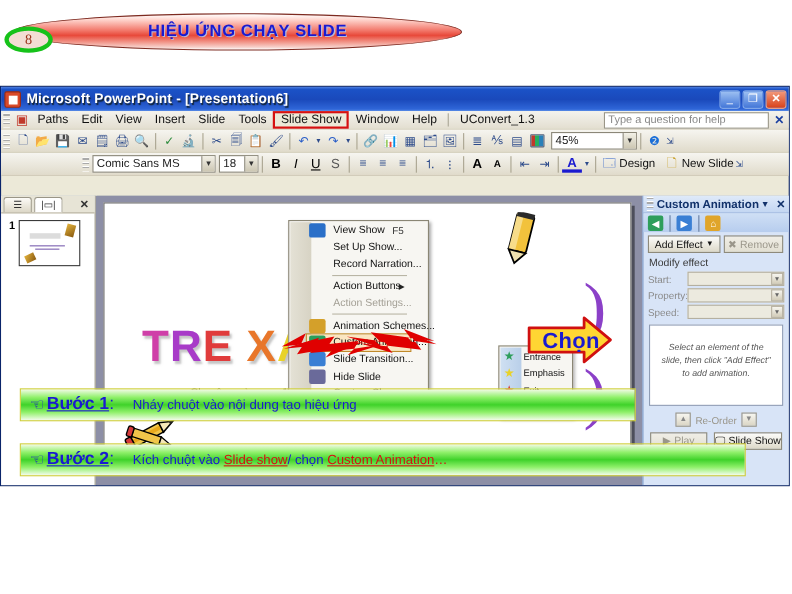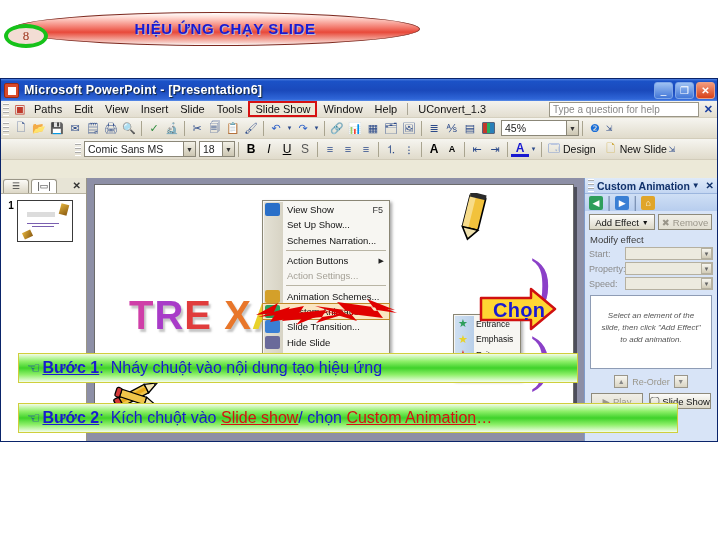--- a/index.html
+++ b/index.html
@@ -151,21 +151,21 @@
             align-items:center; justify-content:center; font-size:7px; color:#888; }
   .reolab { font-size:9px; color:#9a968a; font-family:"Liberation Sans",sans-serif; }
   .tp-bottom { display:flex; align-items:center; gap:6px; padding:3px 6px; }
   .chkrow { display:flex; align-items:center; gap:4px; padding:2px 8px; }
   .chkbox { width:11px; height:11px; background:#fff; border:1px solid #7f8a9c; }
   .chklab { font-size:9px; color:#222; font-family:"Liberation Sans",sans-serif; }
 
   
   .dropdown { position:absolute; left:261px; top:121px; width:128px;
               background:#f7f6f2; border:1px solid #8a8675; box-shadow:2px 2px 3px rgba(0,0,0,.35);
-              z-index:30; padding:1px 0; }
+              z-index:30; padding:1px 16px; }
   .dd-gutter { position:absolute; left:1px; top:1px; bottom:1px; width:19px;
                background:linear-gradient(to right,#e4e1d5,#d7d3c4); }
   .dd-item { position:relative; height:15.3px; display:flex; align-items:center;
              padding-left:24px; font-size:9.5px; color:#111; white-space:nowrap;
              font-family:"Liberation Sans",sans-serif; }
   .dd-item.dim { color:#a4a096;text-align:center; }
   .dd-item .acc { position:absolute; right:6px; font-size:9px; color:#333; }
   .dd-item .sub { position:absolute; right:5px; font-size:7px; color:#222; }
   .dd-ico { position:absolute; left:2px; width:15px; height:13px; border-radius:2px; }
   .dd-sep { height:1px; background:#b9b5a5; margin:2px 3px 2px 23px; }
@@ -190,21 +190,21 @@
   
   .stepbox { position:absolute; z-index:40; border:1px solid #cfcf3c;
              background: linear-gradient(to bottom,#f2fbe6 0%, #8ff06a 26%, #3fd22a 50%, #8ff06a 74%, #f4fcec 100%);
              display:flex; align-items:center; padding:0 8px; }
   .step1 { left:18px; top:353px; width:560px; height:30px; }
   .step2 { left:18px; top:403px; width:660px; height:30px; }
   .hand { font-size:15px; color:#1a1ad0; margin-right:2px; }
   .sstep { font-size:16px; font-weight:bold; color:#1a1ad0;
            text-decoration:underline; font-family:"Liberation Sans",sans-serif; }
   .scolon { font-size:16px; color:#1a1ad0; font-family:"Liberation Sans",sans-serif; }
-  .sbody { font-size:16px; color:#1a1ad0; margin-left:7px; font-family:"Liberation Sans",sans-serif; }
+  .sbody { font-size:12px; color:#1a1ad0; margin-left:17px; font-family:"Liberation Sans",sans-serif; }
   .sred { color:#d41212; text-decoration:underline; }
   .sdots { color:#d41212; }
 </style>
 </head>
 <body>
 
 <div id="root">
 
   <div class="banner-wrap">
     <div class="banner-pill"></div>
@@ -449,21 +449,21 @@
       <div id="ddlist">
           <div class="dd-item">
             <span class="dd-ico" style="background: rgb(42, 111, 200);"></span>
             <span>View Show</span>
             <span class="acc">F5</span>
           </div>
           <div class="dd-item">
             <span>Set Up Show...</span>
           </div>
           <div class="dd-item">
-            <span>Schemes Narration...</span>
+            <span>Record Narration...</span>
           </div>
           <div class="dd-sep"></div>
           <div class="dd-item">
             <span>Action Buttons</span>
             <span class="sub">▶</span>
           </div>
           <div class="dd-item dim">
             <span>Action Settings...</span>
           </div>
           <div class="dd-sep"></div>

